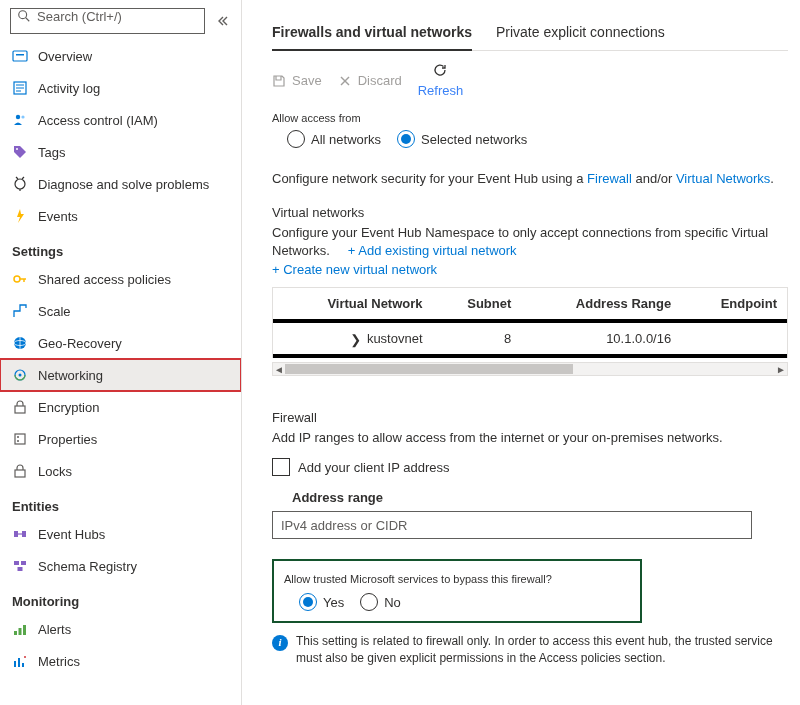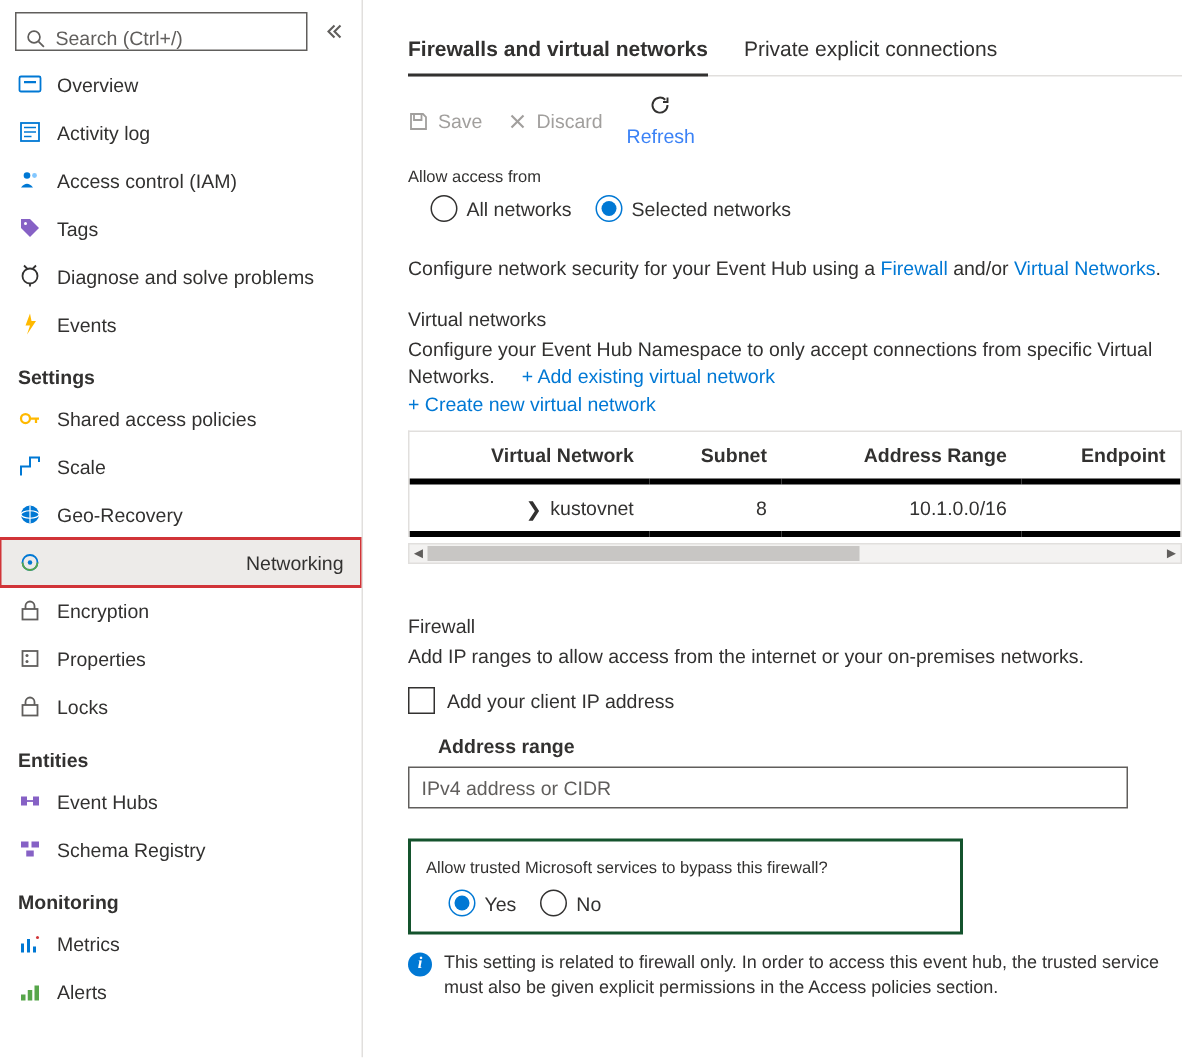--- a/index.html
+++ b/index.html
@@ -26,21 +26,21 @@
     position: relative;
   }
   .search-row {
     display: flex;
     align-items: center;
     padding: 2px 6px 6px 10px;
   }
   .search-box {
     flex: 1;
     display: flex;
-    align-items: flex-end;
+    align-items: flex-start;
     border: 1px solid #605e5c;
     height: 26px;
     padding: 0 6px;
     color: #605e5c;
   }
   .search-box .si { width: 14px; height: 14px; margin-right: 6px; }
   .search-box span { font-size: 13px; color: #605e5c; }
   .collapse-btn {
     width: 24px;
     height: 26px;
@@ -72,21 +72,20 @@
     height: 16px;
     display: flex;
     align-items: center;
     justify-content: center;
     flex-shrink: 0;
   }
   .nav-item.highlight {
     background: #edebe9;
     outline: 2px solid #d13438;
     outline-offset: -1px;
-    justify-content: space-between;
   }
   
   .main {
     flex: 1;
     height: 100%;
     overflow-y: auto;
     padding: 18px 12px 20px 30px;
   }
   .tabs {
     display: flex;
@@ -451,37 +450,37 @@
           <rect x="5.5" y="9" width="5" height="4" fill="#8661c5"></rect>
         </svg>
       </span>
     <span>Schema Registry</span>
   </div>
 
   <div class="nav-section-header">Monitoring</div>
   <div class="nav-item">
     <span class="icon">
         <svg width="16" height="16" viewBox="0 0 16 16">
+          <rect x="2" y="10" width="3" height="4" fill="#57a64a"></rect>
+          <rect x="6.5" y="7" width="3" height="7" fill="#57a64a"></rect>
+          <rect x="11" y="4" width="3" height="10" fill="#57a64a"></rect>
+        </svg>
+      </span>
+    <span>Alerts</span>
+  </div>
+  <div class="nav-item">
+    <span class="icon">
+        <svg width="16" height="16" viewBox="0 0 16 16">
           <rect x="2" y="8" width="2" height="6" fill="#0078d4"></rect>
           <rect x="6" y="5" width="2" height="9" fill="#0078d4"></rect>
           <rect x="10" y="10" width="2" height="4" fill="#0078d4"></rect>
           <circle cx="13" cy="4" r="1" fill="#d13438"></circle>
         </svg>
       </span>
     <span>Metrics</span>
-  </div>
-  <div class="nav-item">
-    <span class="icon">
-        <svg width="16" height="16" viewBox="0 0 16 16">
-          <rect x="2" y="10" width="3" height="4" fill="#57a64a"></rect>
-          <rect x="6.5" y="7" width="3" height="7" fill="#57a64a"></rect>
-          <rect x="11" y="4" width="3" height="10" fill="#57a64a"></rect>
-        </svg>
-      </span>
-    <span>Alerts</span>
   </div>
 </div>
 
 <div class="main">
   <div class="tabs">
     <div class="tab active">Firewalls and virtual networks</div>
     <div class="tab">Private explicit connections</div>
   </div>
 
   <div class="toolbar">

